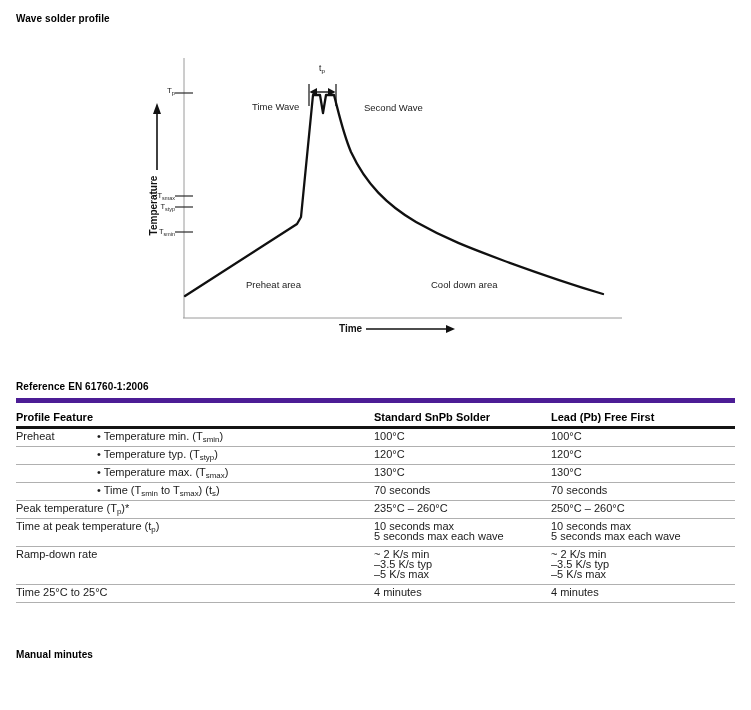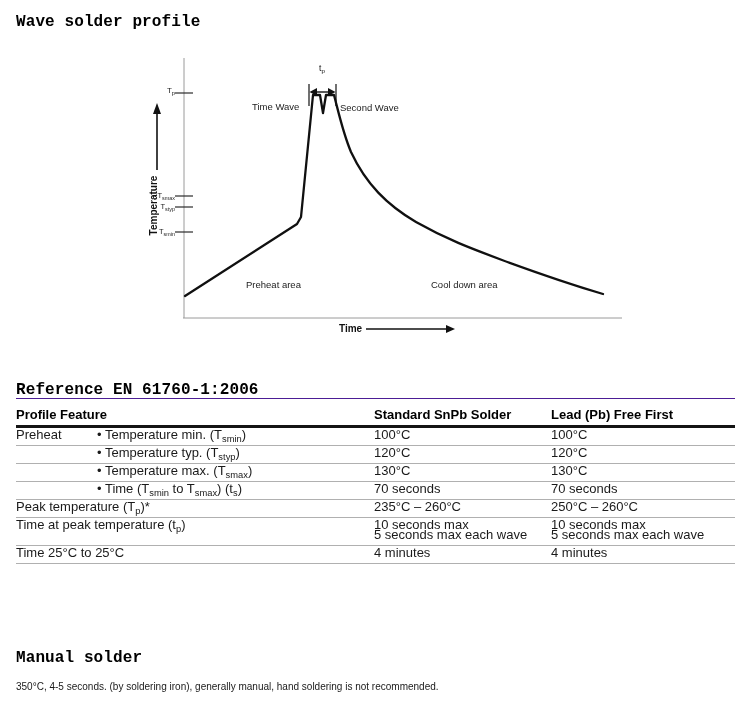--- a/index.html
+++ b/index.html
@@ -1,27 +1,27 @@
 <!DOCTYPE html>
 <html><head>
 <meta charset="utf-8">
 <style>
   html,body{margin:0;padding:0;background:#fff;}
   body{width:751px;height:710px;font-family:"Liberation Sans",sans-serif;color:#1a1a1a;}
   #page{position:relative;width:751px;height:710px;background:#fff;overflow:hidden;}
   .abs{position:absolute;}
-  .doc-title{font-size:16px;font-weight:bold;color:#000;letter-spacing:.1px;font-family:Liberation Mono, monospace;}
+  .doc-title{font-size:10px;font-weight:bold;color:#000;letter-spacing:.1px;}
   .fig-label{font-size:9.5px;color:#222;white-space:nowrap;}
   .fig-label-bold{font-size:10px;font-weight:bold;color:#111;white-space:nowrap;}
   .tick-label{font-size:7.5px;color:#222;white-space:nowrap;text-align:right;}
   .tp-label{font-size:8.5px;color:#111;text-align:center;}
   sub{font-size:0.72em;vertical-align:-0.30em;line-height:0;}
   .rot{transform:rotate(-90deg);transform-origin:center center;text-align:center;}
   
-  #ref-table{border-collapse:collapse;table-layout:fixed;width:719px;font-size:13px;color:#1a1a1a;border-top:1px solid #4c1d95;}
+  #ref-table{border-collapse:collapse;table-layout:fixed;width:719px;font-size:11px;color:#1a1a1a;border-top:5px solid #4c1d95;}
   #ref-table th{font-weight:bold;text-align:left;vertical-align:bottom;padding:8px 0 3px 0;border-bottom:3px solid #141414;color:#000;}
   #ref-table td{vertical-align:top;padding:2px 0 5px 0;line-height:10px;}
   #ref-table tbody tr + tr td{border-top:1px solid #b0b0b0;}
   #ref-table tbody tr.last td{border-bottom:1px solid #b0b0b0;}
   .body-text{font-size:10px;color:#1a1a1a;}
   svg{display:block;}
 </style>
 </head>
 <body>
 
@@ -59,21 +59,21 @@
                C532,271 566,283 603,294" fill="none" stroke="#101010" stroke-width="2.3" stroke-linejoin="round" stroke-linecap="round"></path>
     </svg>
 
     <div class="abs tp-label" style="left:309px;top:63px;width:26px;">t<sub>p</sub></div>
     <div class="abs tick-label" style="left:145px;top:86px;width:30px;font-size:8px;">T<sub>p</sub></div>
     <div class="abs tick-label" style="left:137px;top:191px;width:38px;">T<sub>smax</sub></div>
     <div class="abs tick-label" style="left:137px;top:202px;width:38px;">T<sub>styp</sub></div>
     <div class="abs tick-label" style="left:137px;top:227px;width:38px;">T<sub>smin</sub></div>
     <div class="abs fig-label-bold rot" style="left:121px;top:200px;width:64px;">Temperature</div>
     <div class="abs fig-label" style="left:252px;top:101px;">Time Wave</div>
-    <div class="abs fig-label" style="left:340px;top:102px;">Second Wave</div>
+    <div class="abs fig-label" style="left:364px;top:102px;">Second Wave</div>
     <div class="abs fig-label" style="left:246px;top:279px;">Preheat area</div>
     <div class="abs fig-label" style="left:431px;top:279px;">Cool down area</div>
     <div class="abs fig-label-bold" style="left:339px;top:323px;">Time</div>
   </div>
 
   <div class="abs doc-title" style="left:16px;top:381px;">Reference EN 61760-1:2006</div>
 
   <table id="ref-table" class="abs" style="left:16px;top:398px;">
     <colgroup>
       <col style="width:81px">
@@ -142,28 +142,40 @@
         <td colspan="2">Time at peak temperature (t<sub>p</sub>)</td>
         <td>
             <div>10 seconds max</div>
             <div>5 seconds max each wave</div>
           </td>
         <td>
             <div>10 seconds max</div>
             <div>5 seconds max each wave</div>
           </td>
       </tr>
+      <tr>
+        <td colspan="2">Ramp-down rate</td>
+        <td>
+            <div>~ 2 K/s min</div>
+            <div>–3.5 K/s typ</div>
+            <div>–5 K/s max</div>
+          </td>
+        <td>
+            <div>~ 2 K/s min</div>
+            <div>–3.5 K/s typ</div>
+            <div>–5 K/s max</div>
+          </td>
+      </tr>
       <tr class="last">
         <td colspan="2">Time 25°C to 25°C</td>
         <td>
             <div>4 minutes</div>
           </td>
         <td>
             <div>4 minutes</div>
           </td>
       </tr>
     </tbody>
   </table>
 
-  <div class="abs doc-title" style="left:16px;top:649px;">Manual solder</div>
-  <div class="abs body-text" style="left:16px;top:681px;width:700px;">350°C, 4-5 seconds. (by soldering iron), generally manual, hand soldering is not recommended.</div>
+  <div class="abs doc-title" style="left:16px;top:649px;">Manual minutes</div>
 
 </div>
 
 </body></html>

